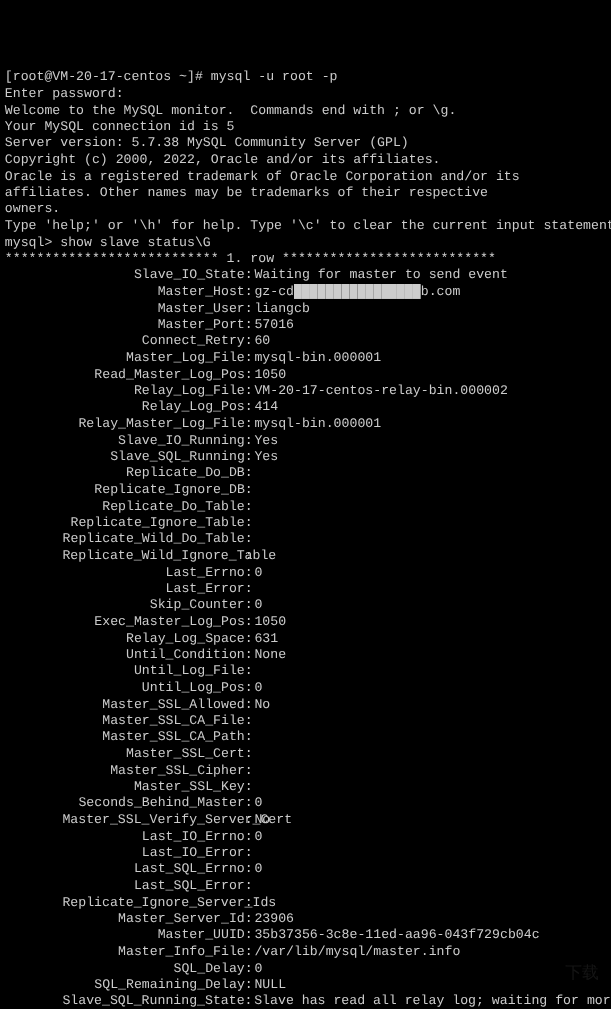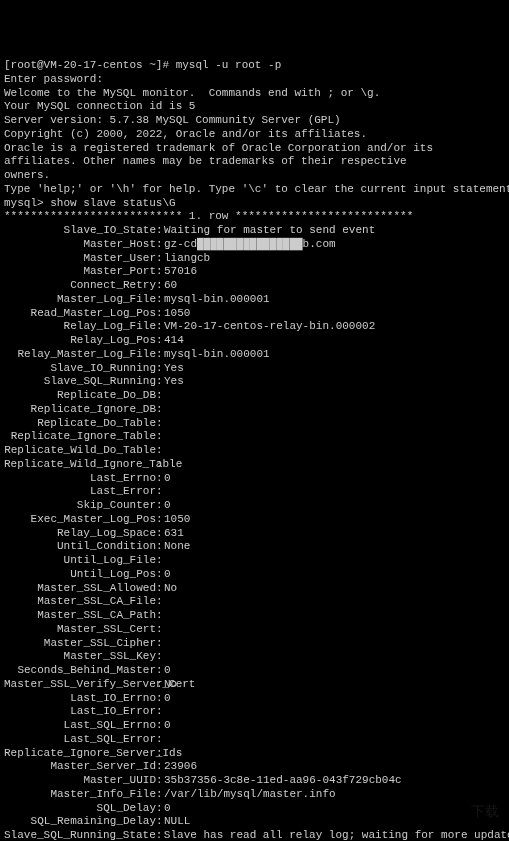--- a/index.html
+++ b/index.html
@@ -22,20 +22,21 @@
     .line {
       display: block;
     }
     .status-row {
       display: flex;
     }
     .label {
       width: 152px;
       text-align: right;
       padding-right: 0;
+      margin-left: 48px;
     }
     .colon {
       width: 8px;
     }
     .value {
       flex: 1;
     }
     .watermark {
       position: absolute;
       bottom: 20px;

